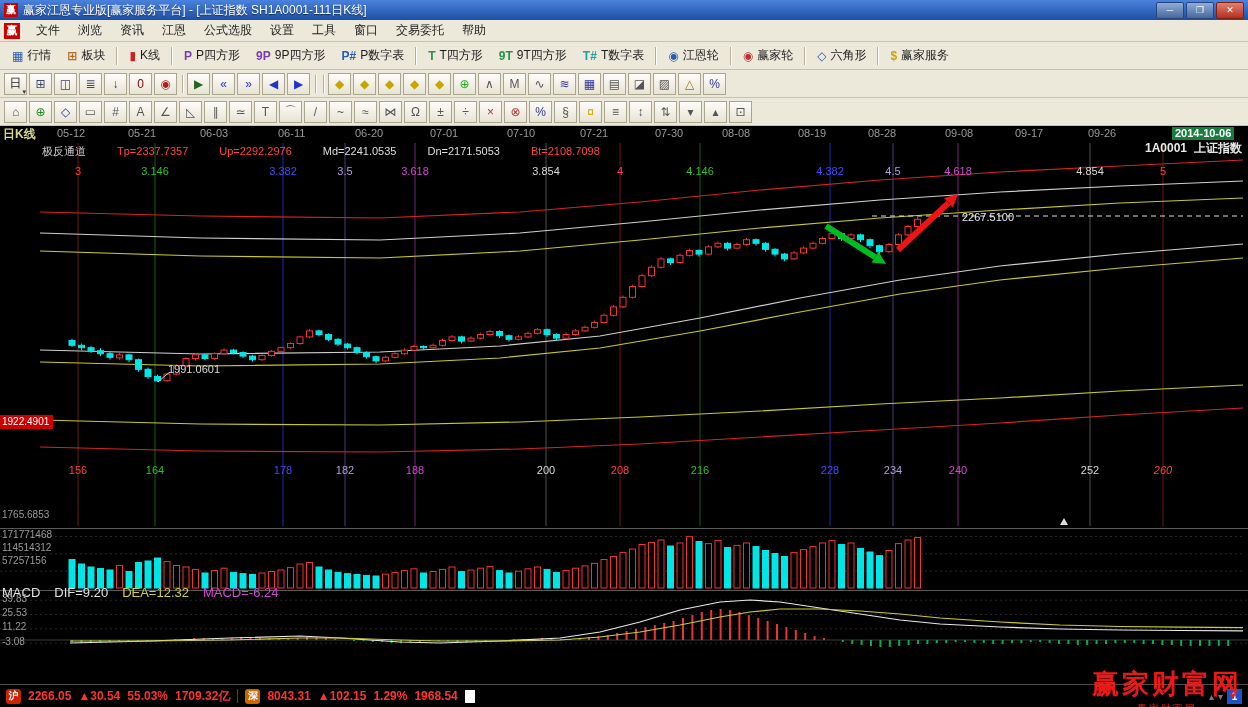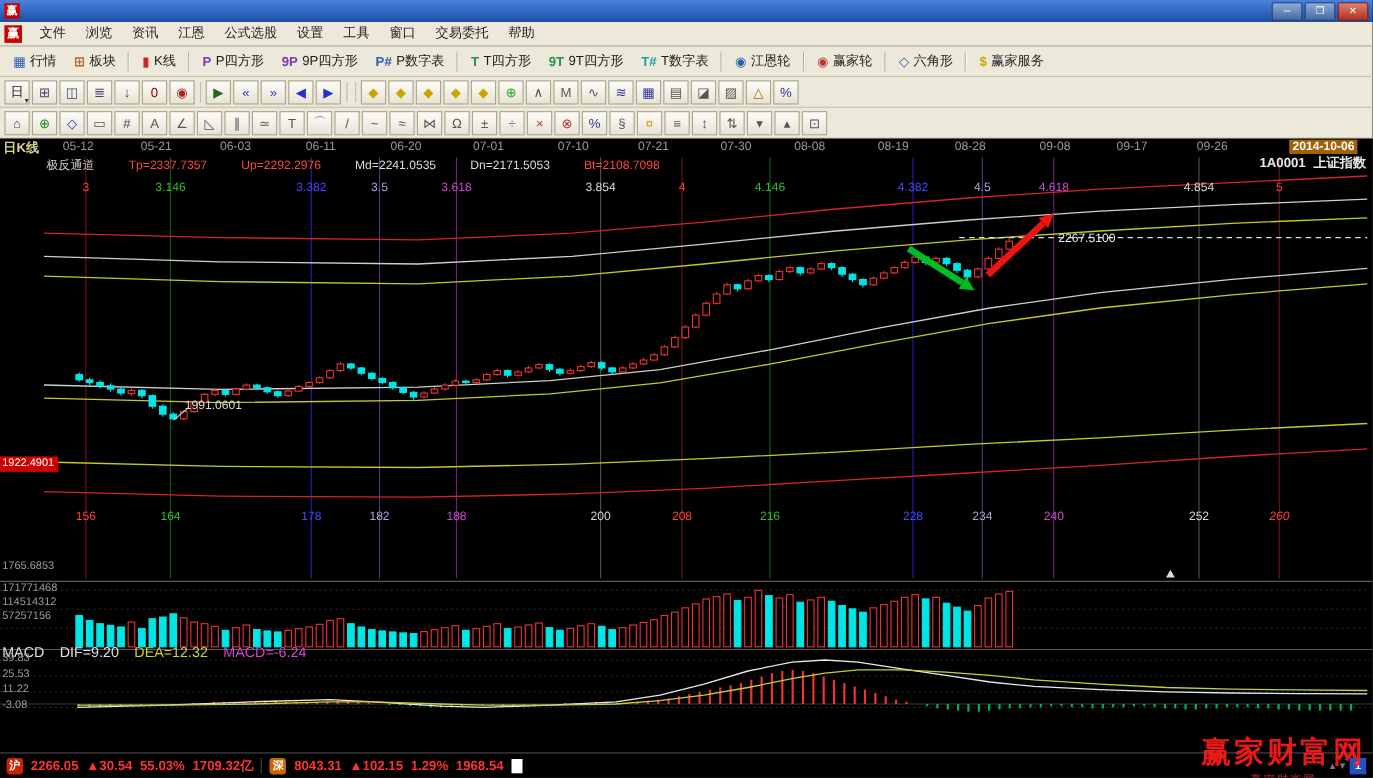--- a/index.html
+++ b/index.html
@@ -35,21 +35,21 @@
   .tb-sep{width:1px;height:18px;background:#b4b09a;border-right:1px solid #fff;margin:0 3px;}
   .tool-btn{position:relative;width:23px;height:22px;border:1px solid #a9a58f;
     background:linear-gradient(#fdfcf9,#e7e4d3);display:flex;align-items:center;justify-content:center;
     font-size:12px;color:#44474e;margin-right:2px;box-sizing:border-box;}
   .tool-btn .dd{position:absolute;right:0;bottom:-2px;font-size:7px;color:#333;}
   
   .black-region{position:absolute;top:126px;left:0;width:1248px;height:581px;background:#000;}
   #chart-svg{position:absolute;top:0;left:0;}
   .ov{position:absolute;font-size:11px;line-height:1;white-space:nowrap;}
   .date-label{position:absolute;top:2px;font-size:11px;color:#9a9a9a;line-height:1;}
-  .date-label.current{color:#fff;background:#a16207;padding:1px 3px;font-weight:bold;top:1px;}
+  .date-label.current{color:#fff;background:#15803d;padding:1px 3px;font-weight:bold;top:1px;}
   .panel-title{left:3px;top:2px;color:#d6d68e;font-size:12px;font-weight:bold;}
   .ch-header{top:20px;left:42px;display:flex;gap:31px;font-size:11px;}
   .ch-name{color:#c8c8c8;}
   .ch-red{color:#ff4444;}
   .ch-white{color:#dddddd;}
   .sym{top:16px;right:6px;display:flex;gap:7px;font-size:12px;font-weight:bold;color:#e8e8e8;}
   #gann-top,#gann-bottom{position:absolute;left:0;width:100%;height:12px;}
   #gann-top{top:40px;}
   #gann-bottom{top:339px;}
   .gann-num{position:absolute;transform:translateX(-50%);font-size:11px;line-height:1;}
@@ -83,20 +83,21 @@
   .wm-main{font-size:27px;font-weight:bold;color:rgba(255,26,26,.92);letter-spacing:3px;}
   .wm-sub{font-size:10px;color:rgba(255,60,60,.85);letter-spacing:2px;}
 </style>
 </head>
 <body>
 
 <div id="app">
 
   <div class="titlebar">
     <span class="app-icon">赢</span>
+    <span class="title-text">赢家江恩专业版[赢家服务平台] - [上证指数  SH1A0001-111日K线]</span>
     <span class="win-btns">
       <span class="wbtn">─</span>
       <span class="wbtn">❐</span>
       <span class="wbtn close">✕</span>
     </span>
   </div>
 
   <div class="menubar">
     <span class="menu-logo">赢</span>
     <div id="menu-items" class="menu-items">

